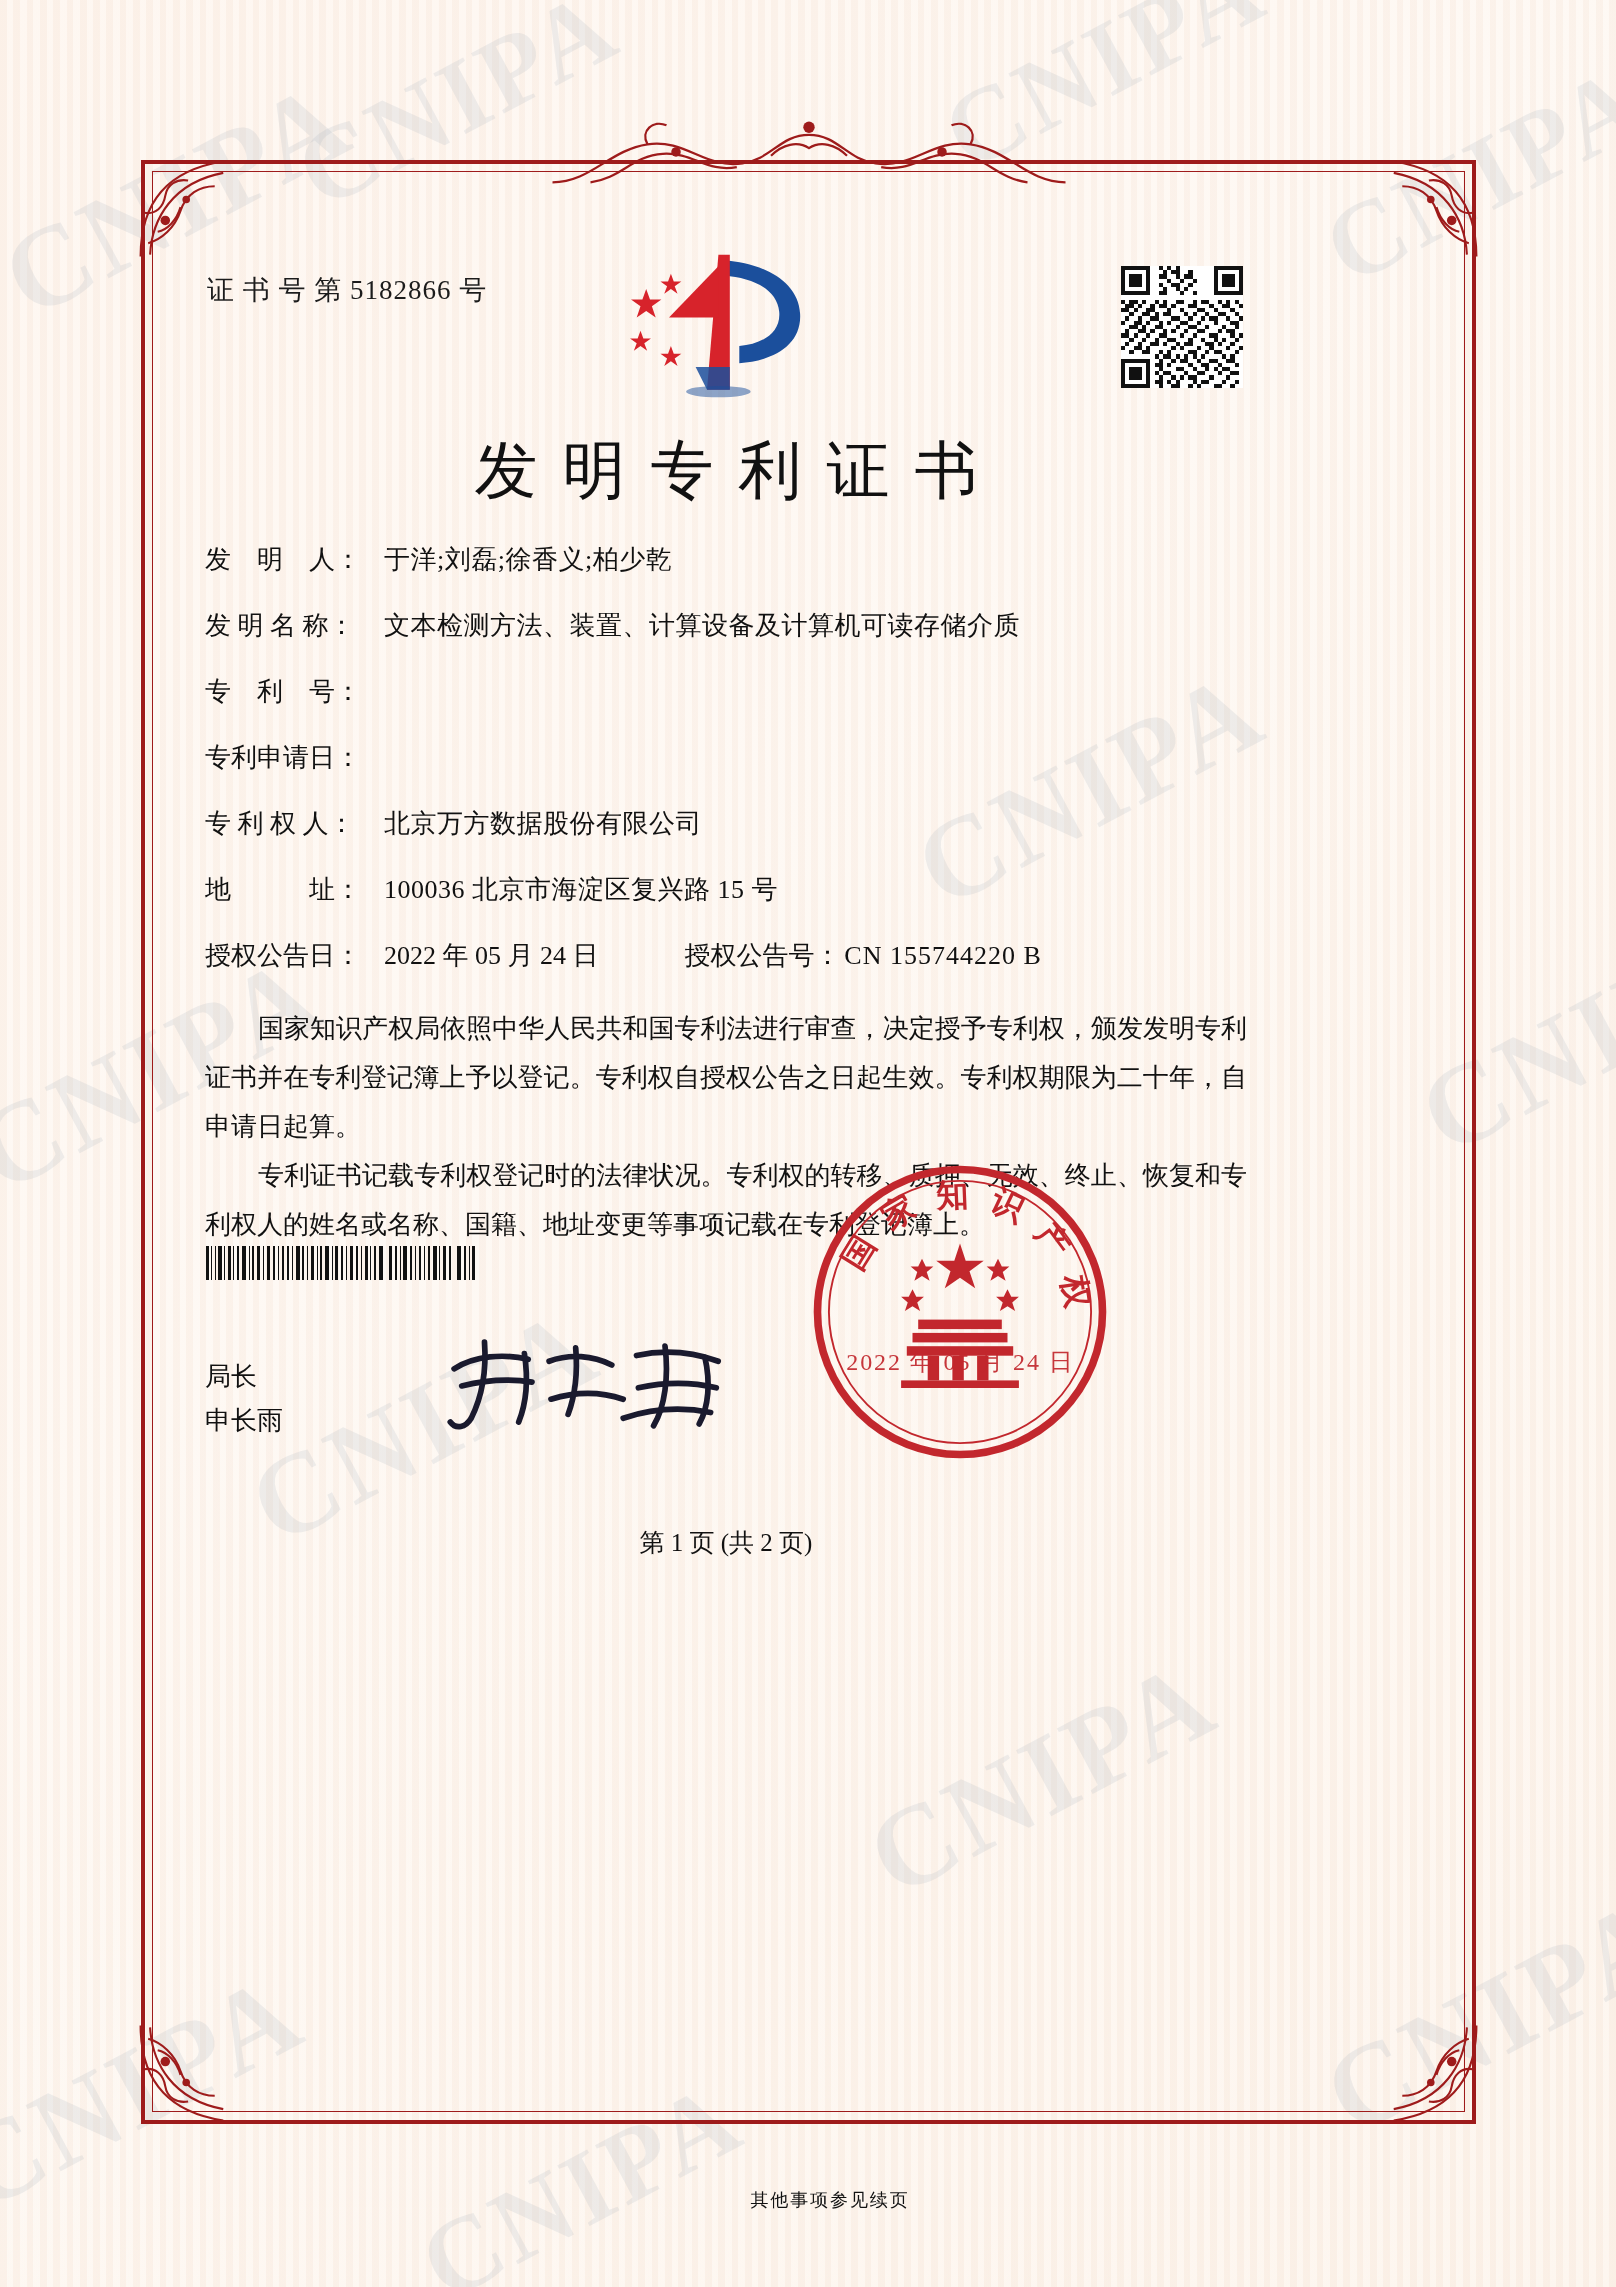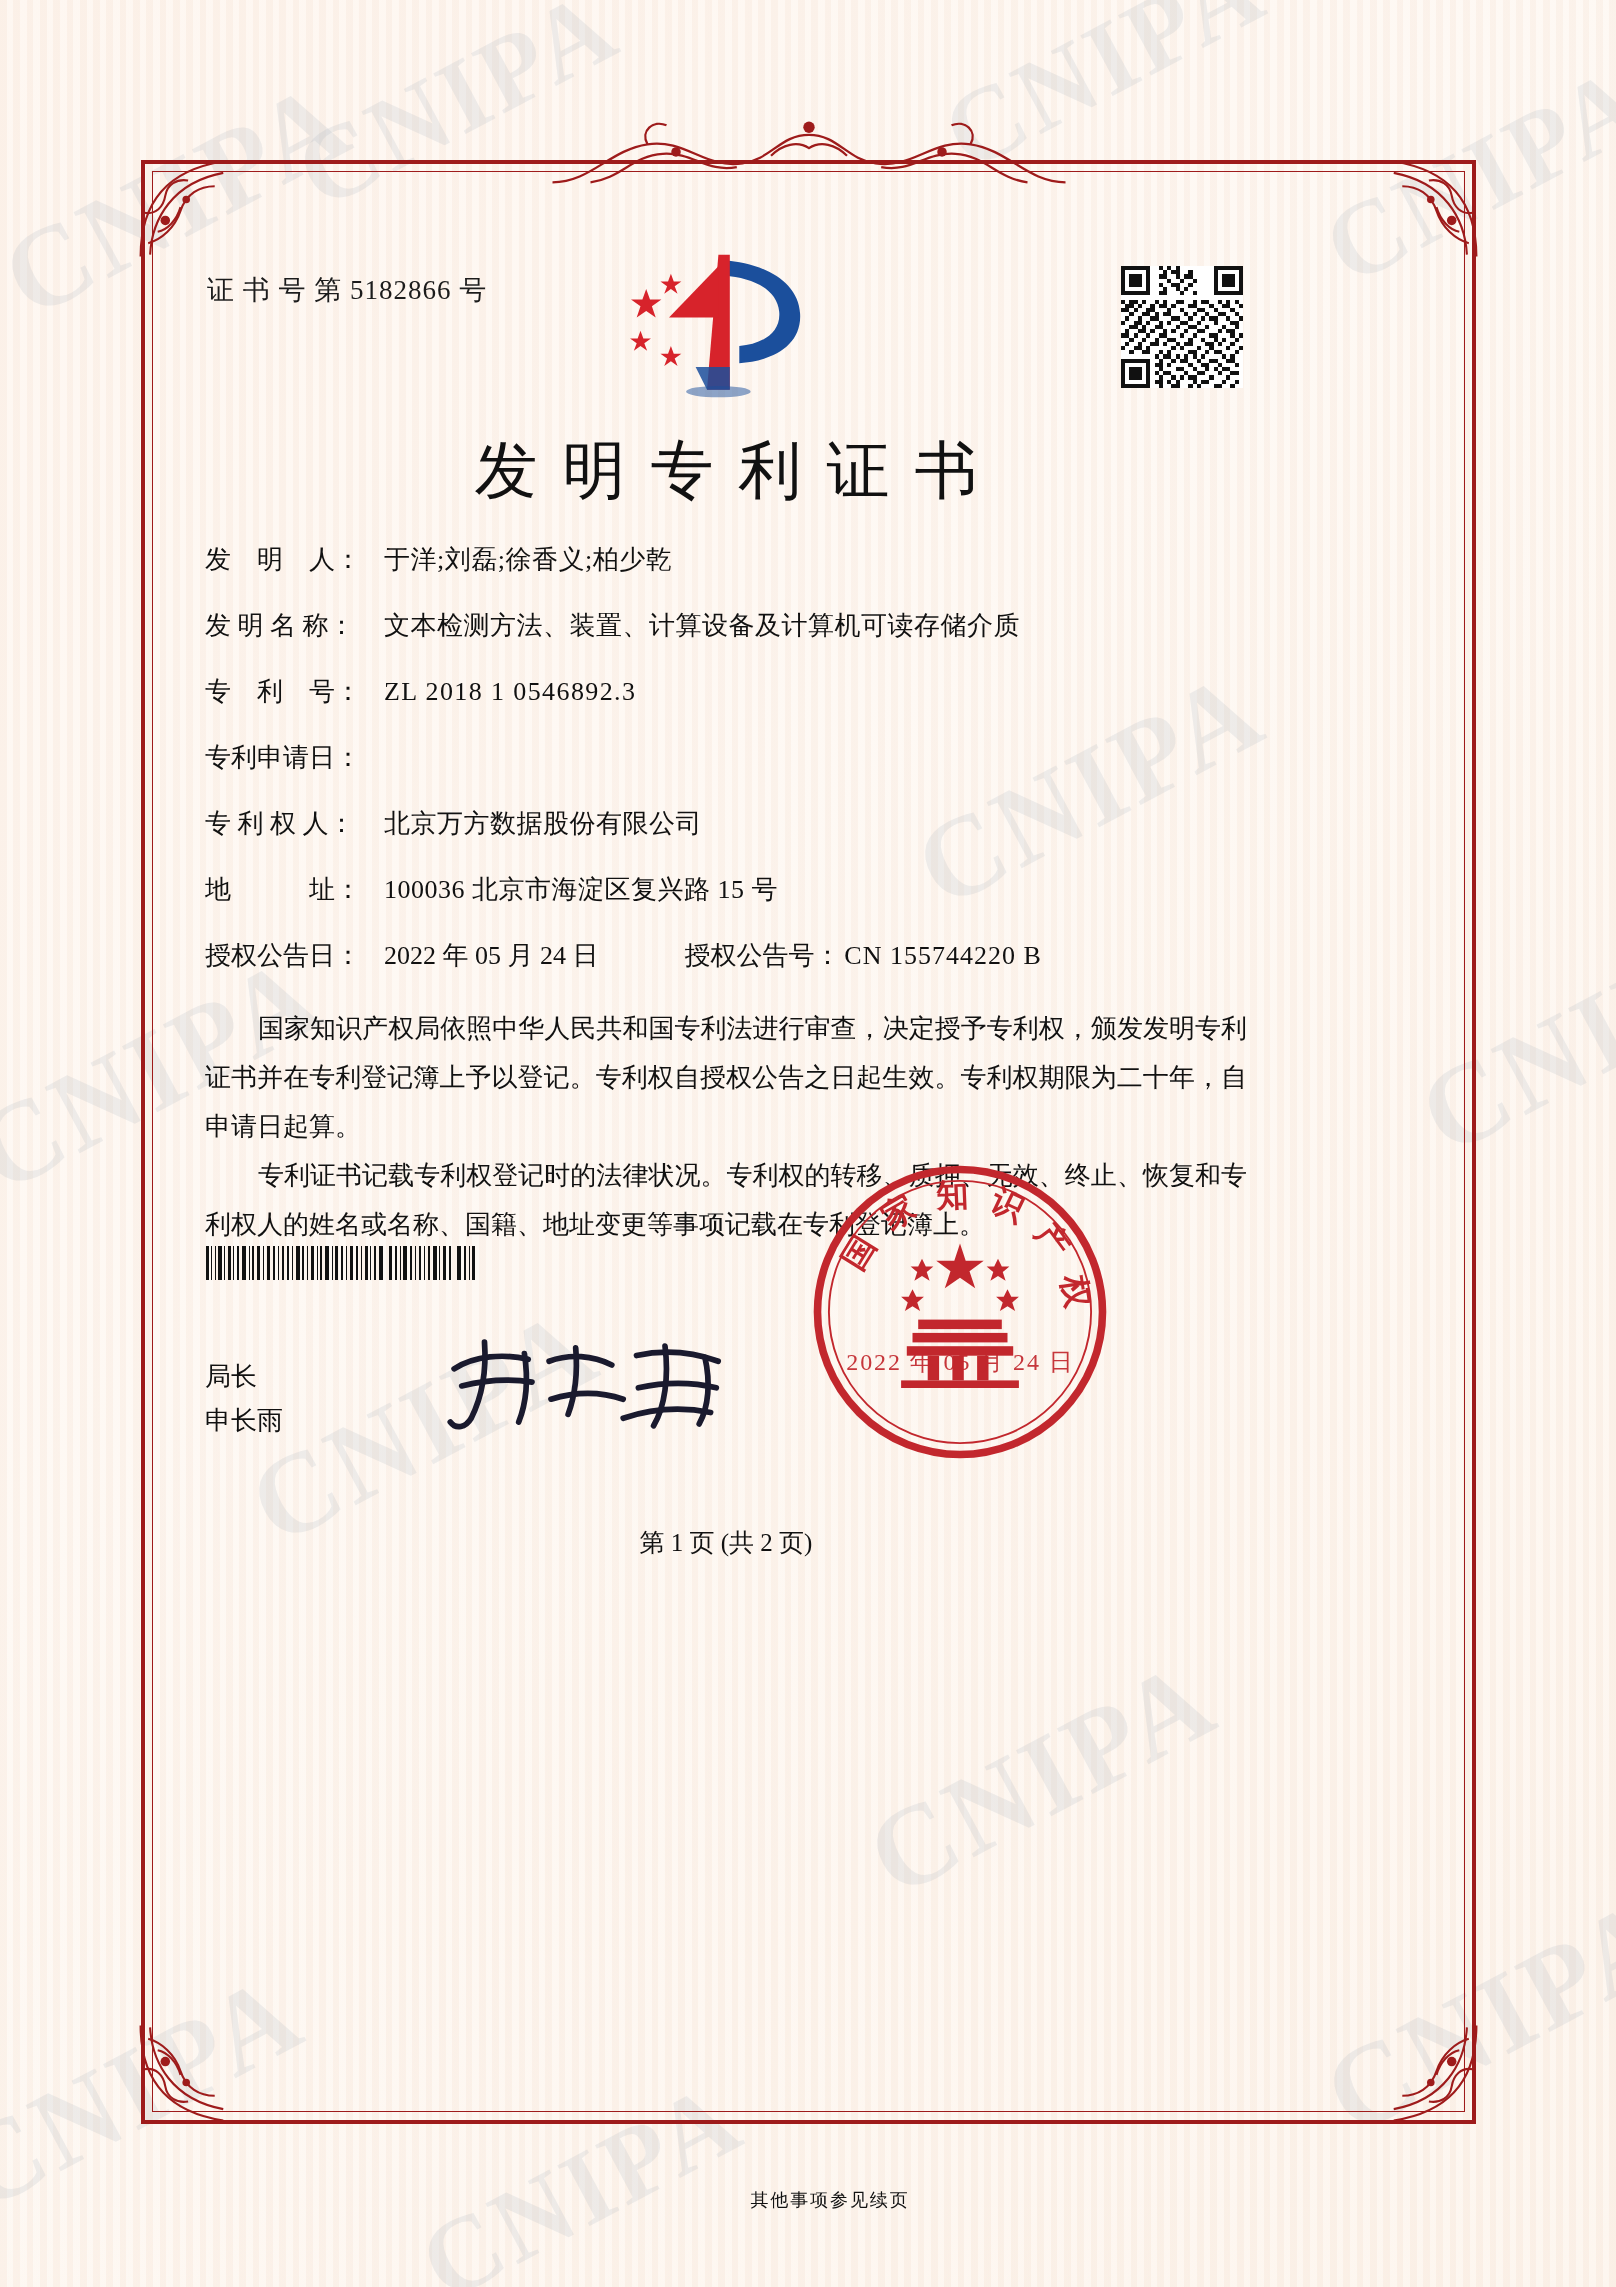--- a/index.html
+++ b/index.html
@@ -566,21 +566,20 @@
         <div class="f-value">于洋;刘磊;徐香义;柏少乾</div>
       </div>
 
       <div class="field-row">
         <div class="f-label">发 明 名 称：</div>
         <div class="f-value">文本检测方法、装置、计算设备及计算机可读存储介质</div>
       </div>
 
       <div class="field-row">
         <div class="f-label">专　利　号：</div>
-        <div class="f-value mono-ish">ZL 2018 1 0546892.3</div>
       </div>
 
       <div class="field-row">
         <div class="f-label">专利申请日：</div>
       </div>
 
       <div class="field-row">
         <div class="f-label">专 利 权 人：</div>
         <div class="f-value">北京万方数据股份有限公司</div>
       </div>

